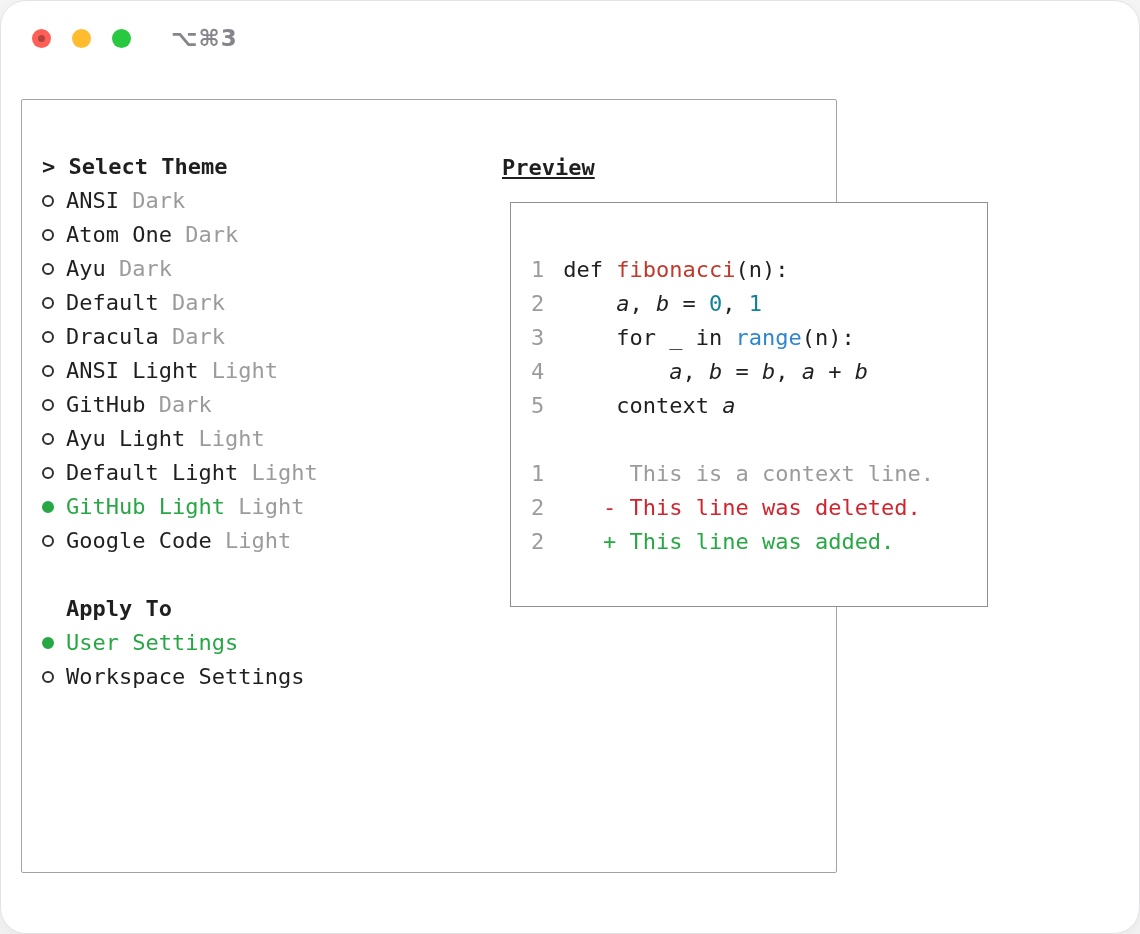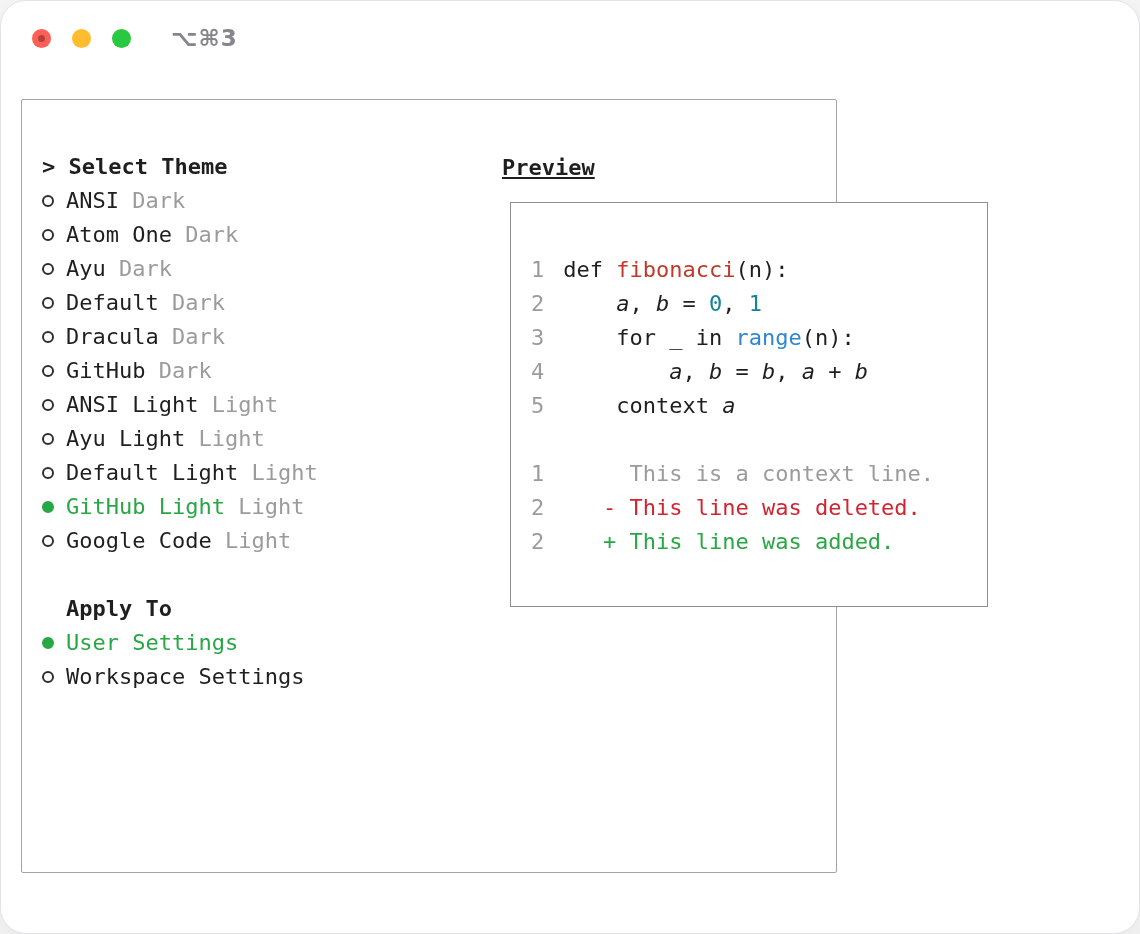--- a/index.html
+++ b/index.html
@@ -174,26 +174,26 @@
     <span class="opt-text"><span class="opt-name">Default</span> <span class="opt-variant">Dark</span></span>
   </div>
 
   <div class="option-row">
     <span class="radio"></span>
     <span class="opt-text"><span class="opt-name">Dracula</span> <span class="opt-variant">Dark</span></span>
   </div>
 
   <div class="option-row">
     <span class="radio"></span>
+    <span class="opt-text"><span class="opt-name">ANSI Light</span> <span class="opt-variant">Light</span></span>
+  </div>
+
+  <div class="option-row">
+    <span class="radio"></span>
     <span class="opt-text"><span class="opt-name">GitHub</span> <span class="opt-variant">Dark</span></span>
-  </div>
-
-  <div class="option-row">
-    <span class="radio"></span>
-    <span class="opt-text"><span class="opt-name">ANSI Light</span> <span class="opt-variant">Light</span></span>
   </div>
 
   <div class="option-row">
     <span class="radio"></span>
     <span class="opt-text"><span class="opt-name">Ayu Light</span> <span class="opt-variant">Light</span></span>
   </div>
 
   <div class="option-row">
     <span class="radio"></span>
     <span class="opt-text"><span class="opt-name">Default Light</span> <span class="opt-variant">Light</span></span>

